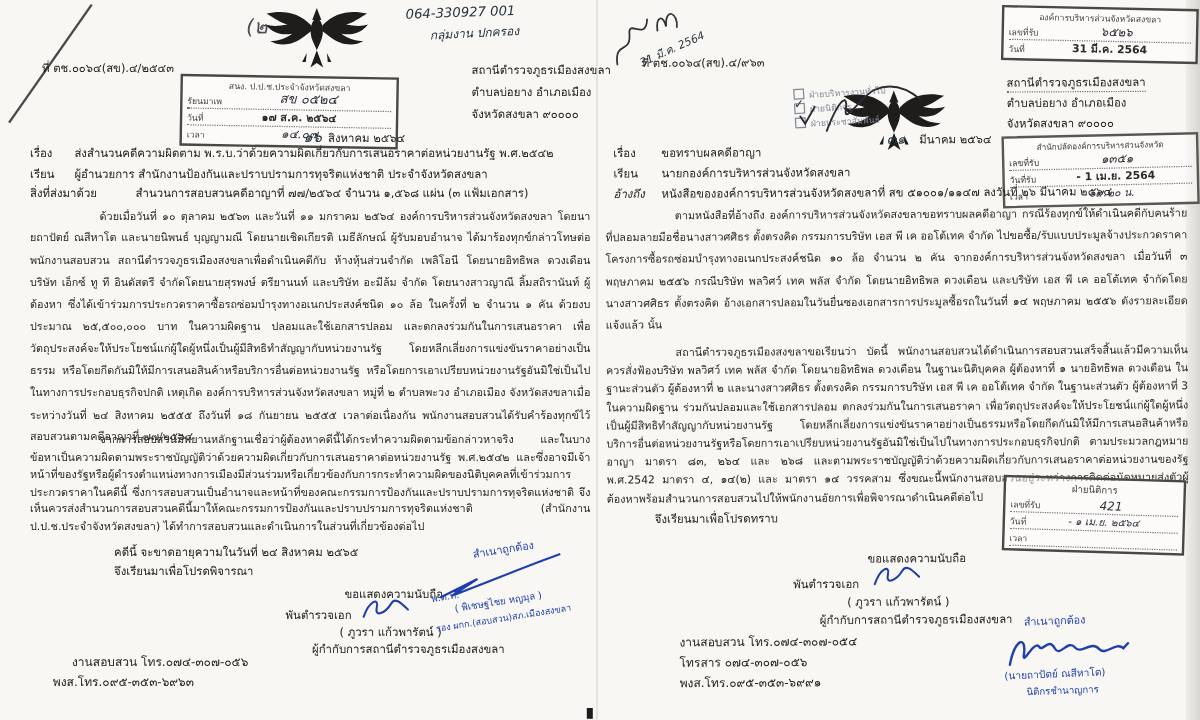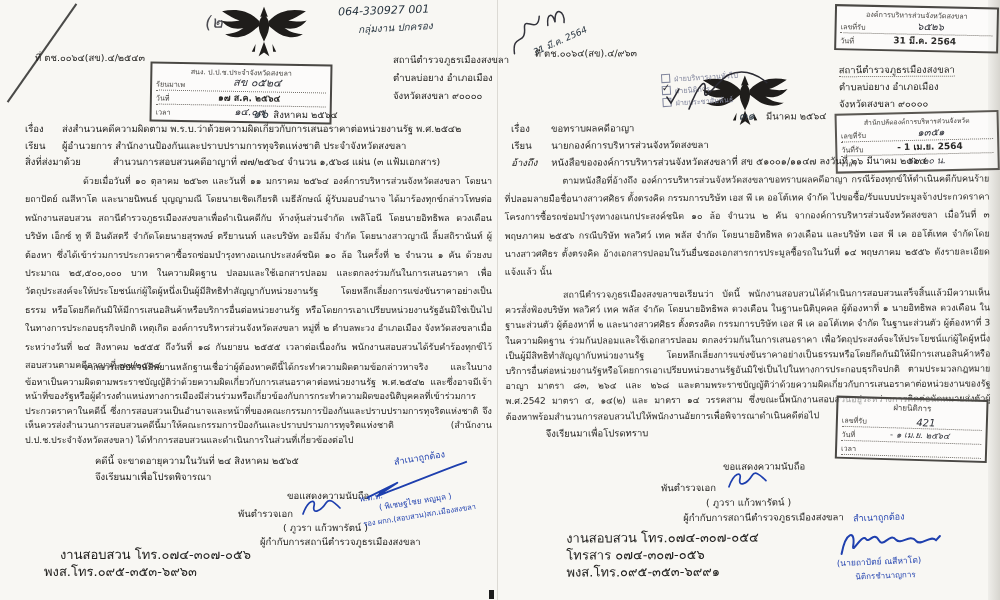--- a/index.html
+++ b/index.html
@@ -1,20 +1,20 @@
 <!DOCTYPE html>
 <html><head>
 <meta charset="utf-8">
 <style>
   html,body{margin:0;padding:0;}
   #canvas{position:relative;width:1000px;height:600px;background:#f8f7f3;overflow:hidden;
           font-family:"DejaVu Sans","Liberation Sans",sans-serif;color:#22211f;}
   .abs{position:absolute;}
   .t{font-size:9.5px;line-height:1.25;}
-  .t-sm{font-size:13px;}
+  .t-sm{font-size:10px;}
   .para{font-size:9px;text-align:justify;color:#262522;}
   .ind{text-indent:58px;}
   .hand{color:#2b2b33;transform:rotate(-2deg);font-style:italic;}
   .handblue{color:#27343f;font-style:italic;}
   .stampbox{border:2px solid #4a4844;background:rgba(255,255,255,0.55);font-size:7.2px;color:#3c3a36;padding:2px 4px;}
   .stamprow{position:relative;display:flex;align-items:flex-end;border-bottom:1px dotted #76726c;height:13px;}
   .stamprow .lab{flex:0 0 auto;padding-right:3px;}
   .stamprow .val{flex:1;text-align:center;font-style:italic;color:#2e3038;}
   .stamprow .valbold{flex:1;text-align:center;font-weight:bold;font-style:normal;color:#2b2a28;}
   .ctr{text-align:center;}

